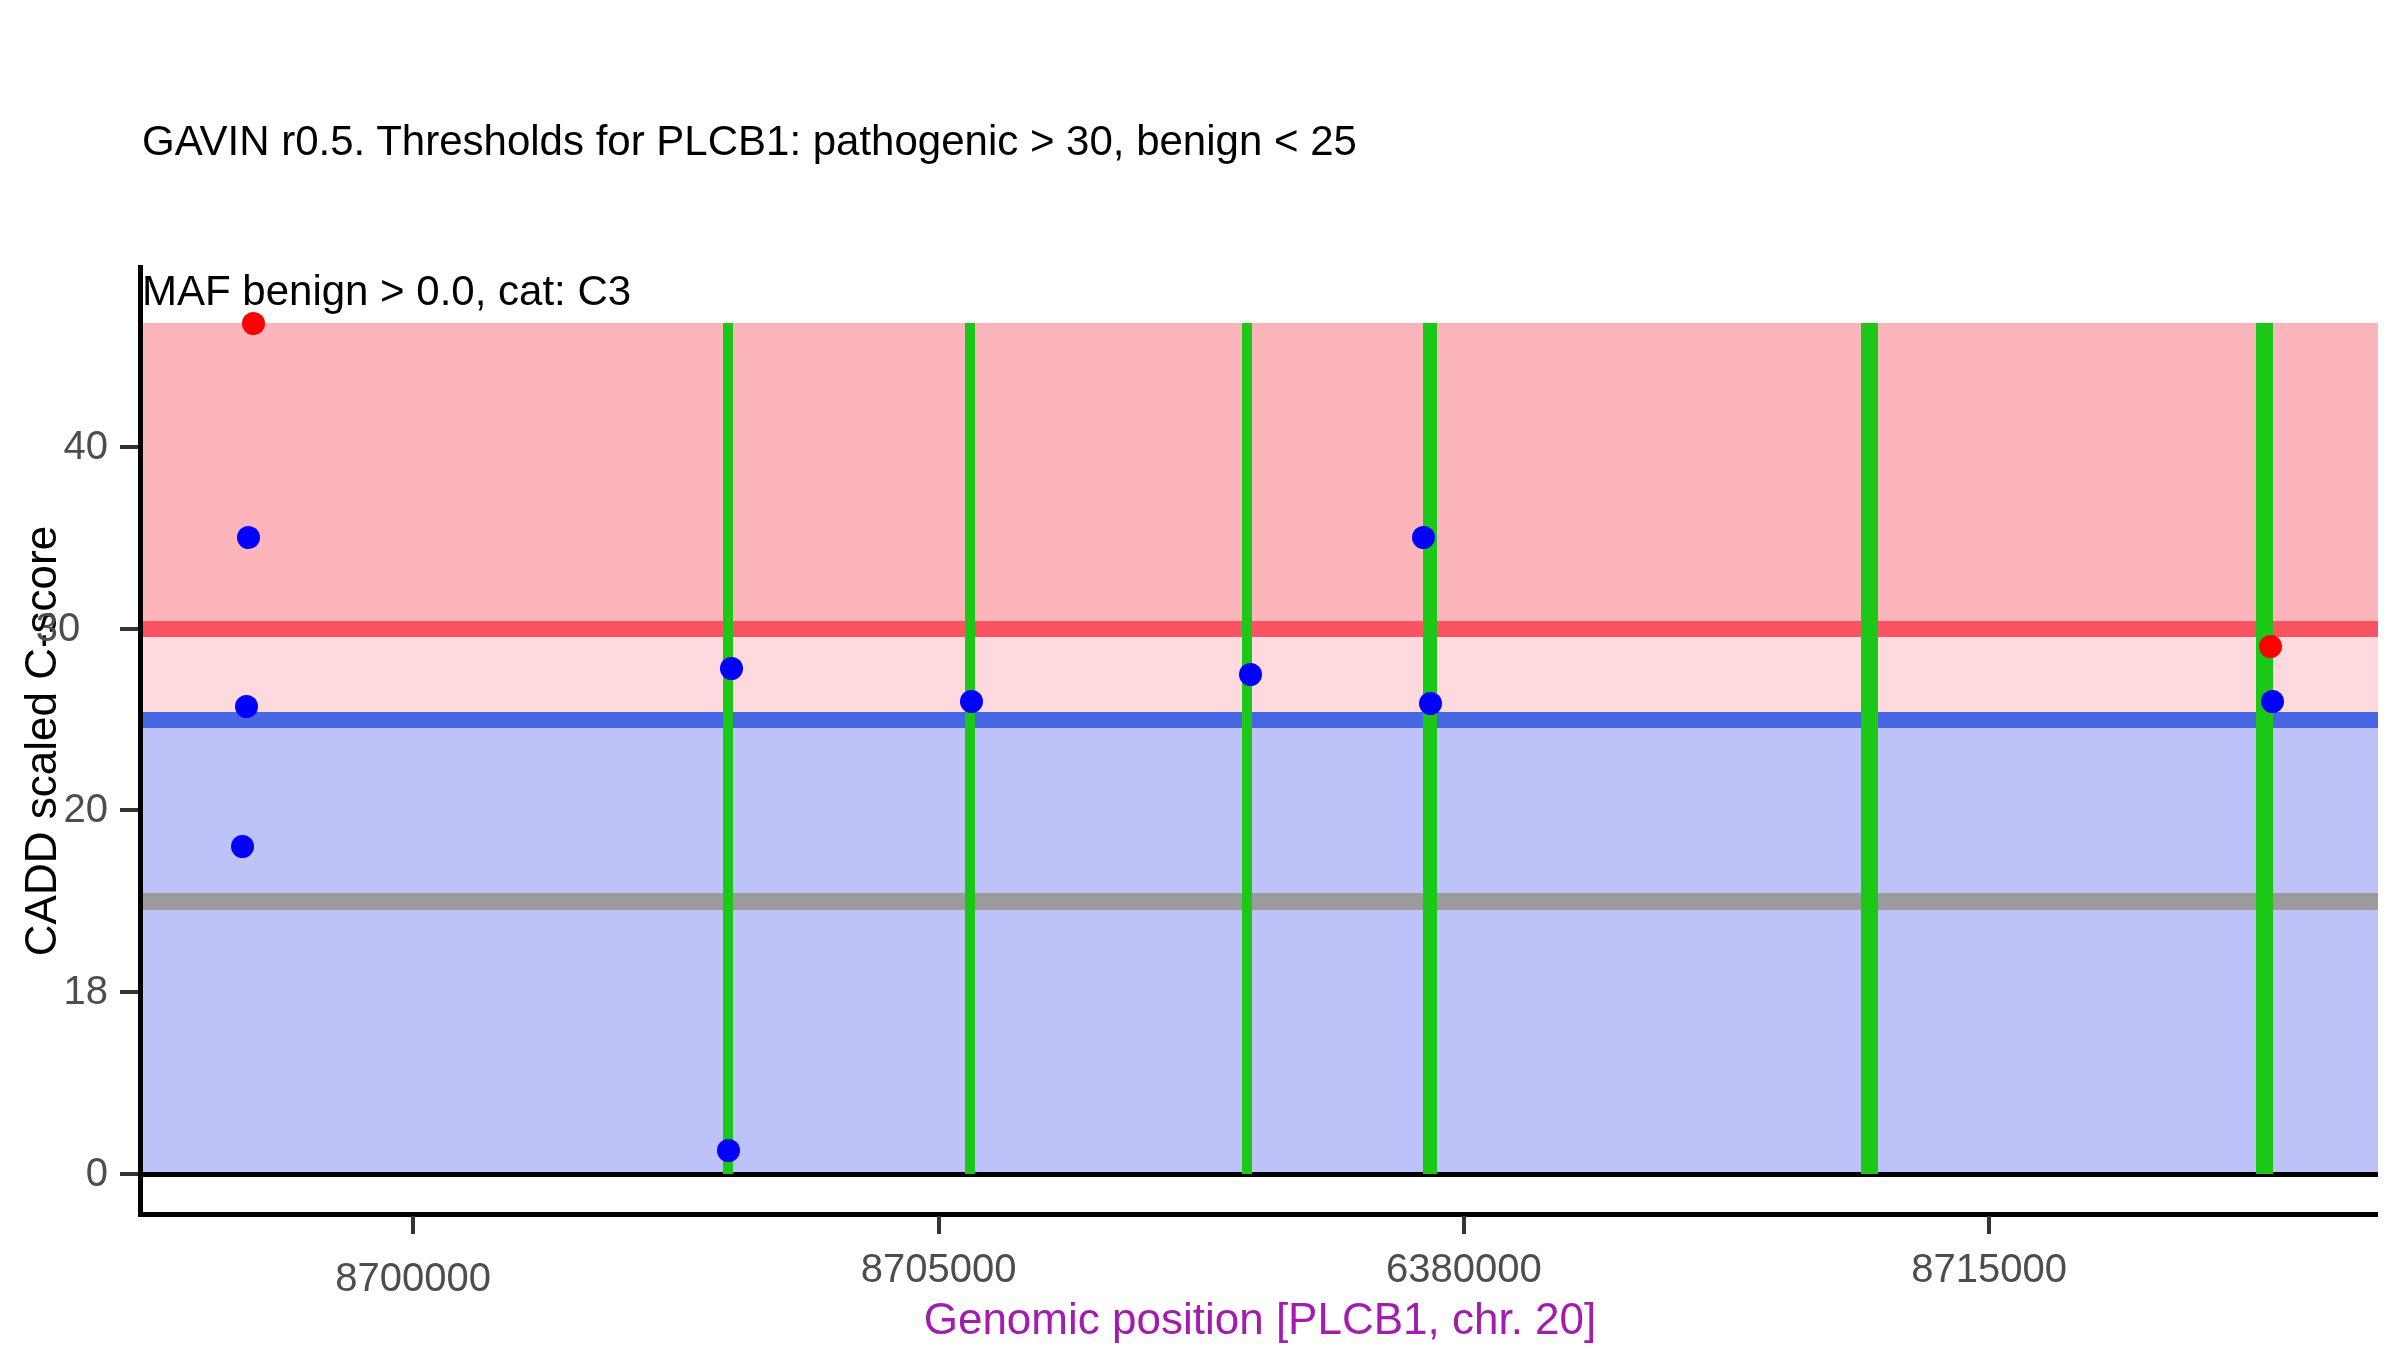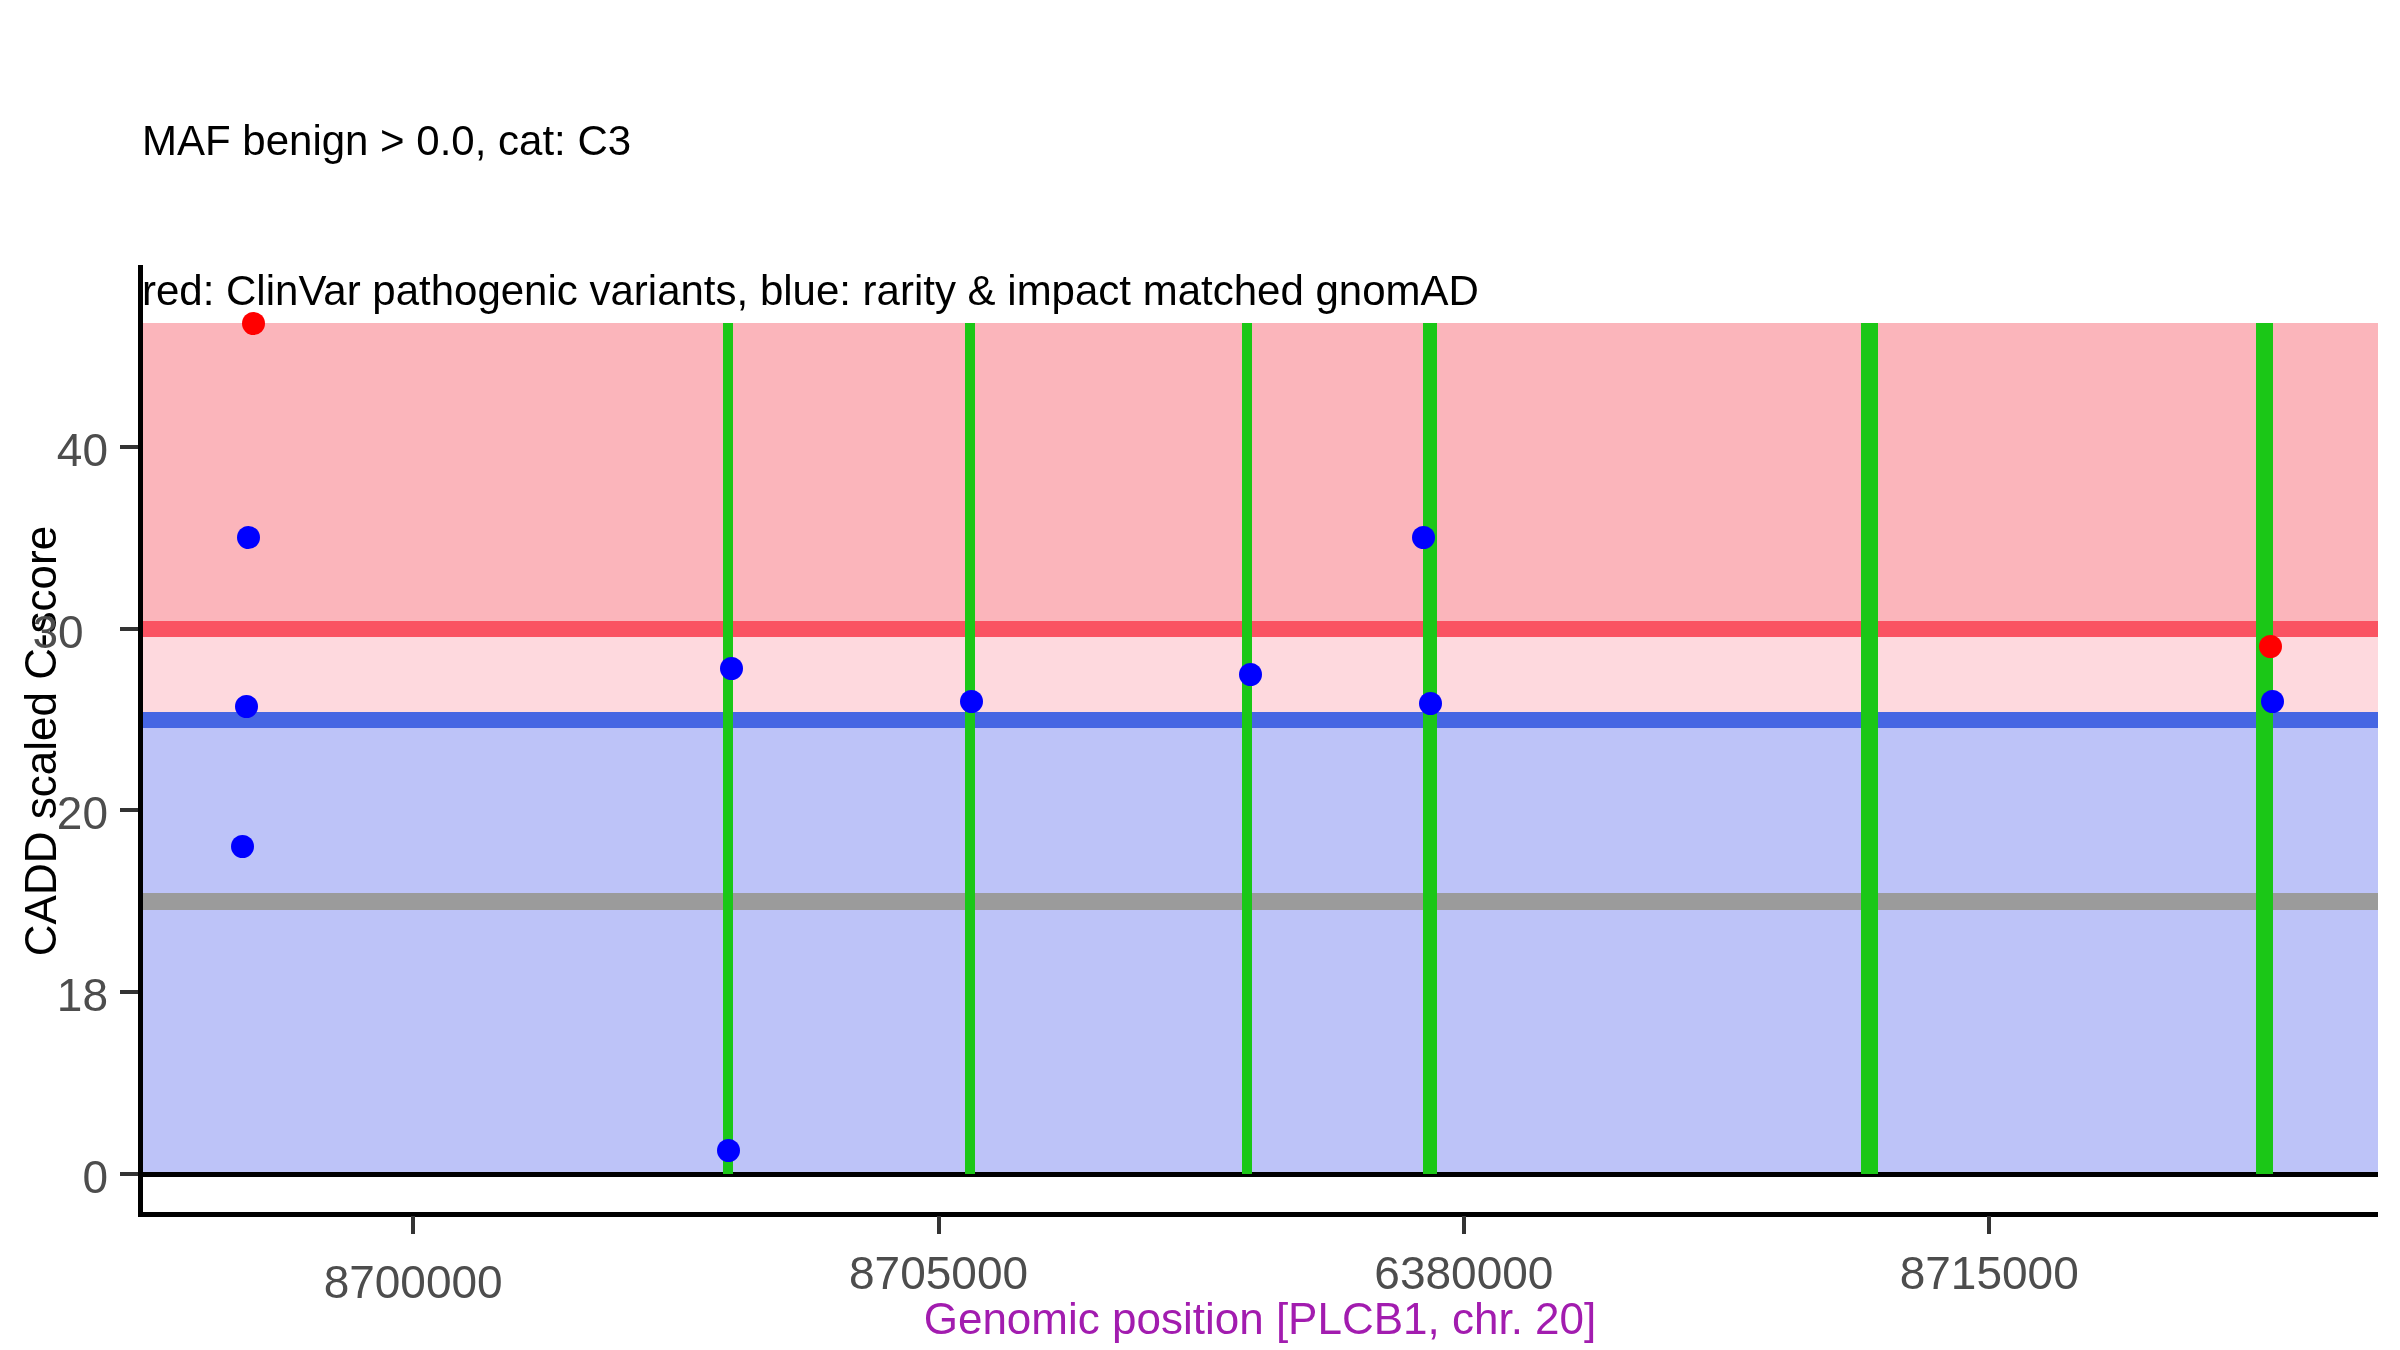--- a/index.html
+++ b/index.html
@@ -20,30 +20,31 @@
     text-align:center;font-size:44px;color:#a21caf;
   }
   .axis-title-y{
     position:absolute;left:-434px;top:716px;width:950px;
     transform:rotate(-90deg);transform-origin:center center;
     text-align:center;font-size:44px;color:#000000;
   }
   .panel{position:absolute;left:0;top:0;width:2400px;height:1350px;}
   .band,.hline,.vline,.dot,.axisline,.tick{position:absolute;}
   .dot{border-radius:50%;}
-  .ticklab{position:absolute;color:#4D4D4D;font-size:46px;}
+  .ticklab{position:absolute;color:#4D4D4D;font-size:40px;}
   .ticklab.y{text-align:right;}
   .ticklab.x{text-align:center;}
 </style>
 </head>
 <body>
 
 <div id="stage">
 
   <div class="title-block">
+    <div>GAVIN r0.5. Thresholds for PLCB1: pathogenic &gt; 30, benign &lt; 25</div>
     <div>MAF benign &gt; 0.0, cat: C3</div>
     <div>red: ClinVar pathogenic variants, blue: rarity &amp; impact matched gnomAD</div>
     <div>variants, green: RefSeq exons, grey: genome-wide fallback threshold</div>
   </div>
 
   <div class="axis-title-y">CADD scaled C-score</div>
 
   <div class="panel" id="panel">
       <div class="band" style="left: 140px; width: 2238px; top: 323.176px; height: 305.425px; background: rgb(251, 181, 187);"></div>
       <div class="band" style="left: 140px; width: 2238px; top: 628.602px; height: 90.9004px; background: rgb(254, 217, 222);"></div>

